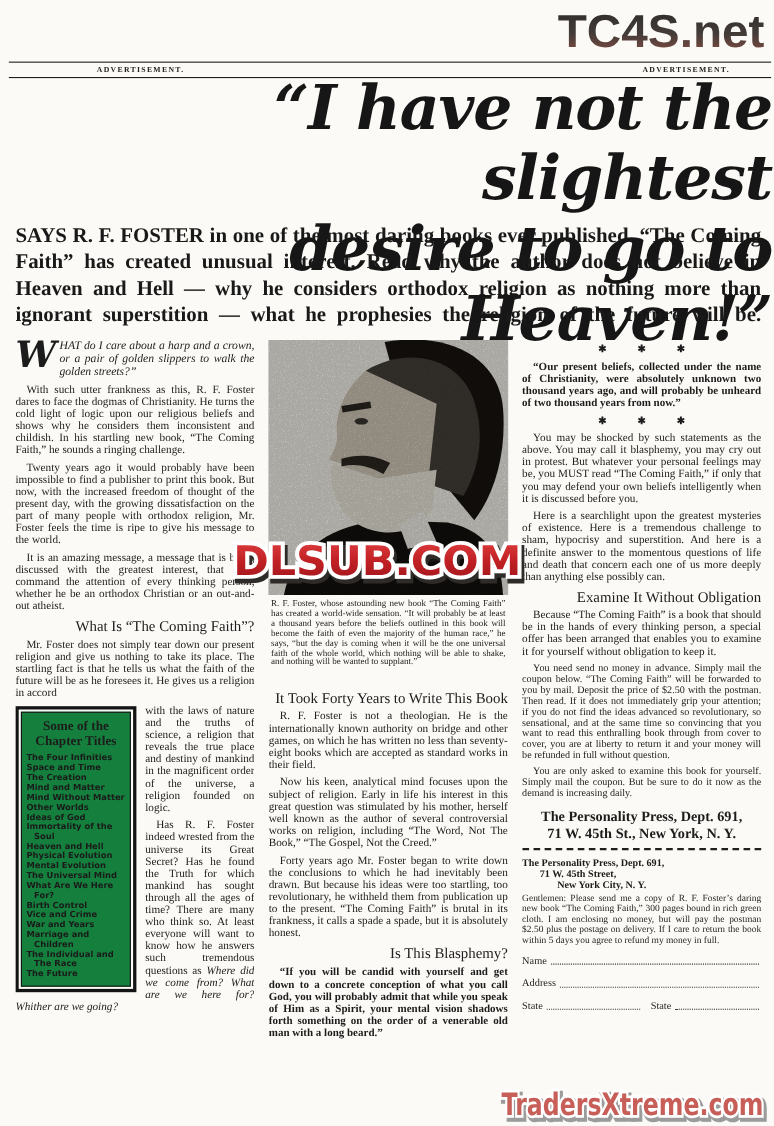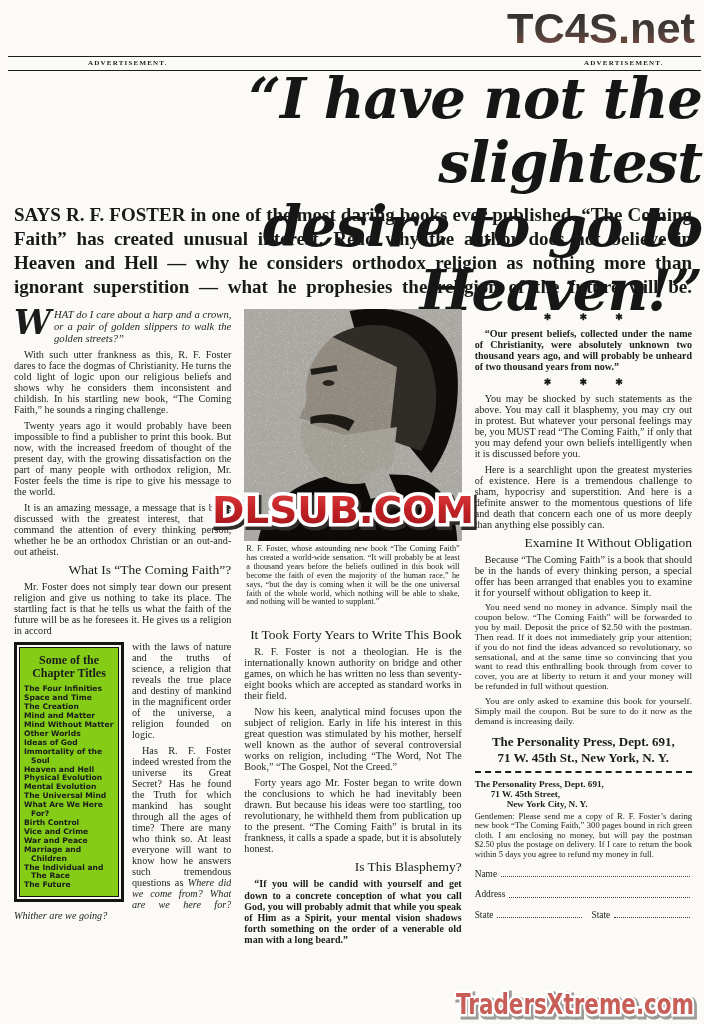--- a/index.html
+++ b/index.html
@@ -30,21 +30,21 @@
   .col p { margin:0 0 5px; text-indent:10px; }
   .col-head { text-align:right; font-size:13.5px; line-height:15px; font-weight:normal; margin:3px 0 4px; text-indent:0; }
   
   .opening { font-style:italic; font-size:10.6px; line-height:11.8px; margin:0 0 6px; text-indent:0 !important; }
   .dropcap { float:left; font-family:"DejaVu Serif", serif; font-style:italic; font-weight:bold;
     font-size:33px; line-height:26px; margin:1px 3px 0 0; }
   
   .box-wrap { overflow:hidden; }
   .chapter-box { float:left; width:100px; box-sizing:border-box;
     border:1px solid #141414; outline:3px solid #141414; outline-offset:2px;
-    padding:4px 4px 6px; margin:6px 13px 6px 5px; background:#84cc16;
+    padding:4px 4px 6px; margin:6px 13px 6px 5px; background:#15803d;
     font-family:"DejaVu Sans", sans-serif; text-align:left; }
   .cb-title { text-align:center; font-family:"Liberation Serif", serif; font-weight:bold;
     font-size:12px; line-height:13px; margin:2px 0 5px; }
   .cb-item { font-size:7.6px; line-height:8.9px; font-weight:bold; padding-left:7px; text-indent:-7px; color:#1a1a1a; }
   
   .portrait { width:100%; height:232px; display:block; }
   .caption { font-size:8.2px; line-height:8.9px; text-align:justify; margin:4px 2px 20px; color:#222; }
   .mid-quote { font-weight:bold; font-size:10px; line-height:11.2px; }
   
   .rq { font-weight:bold; font-size:10px; line-height:11px; margin:0 0 3px; text-indent:10px; }
@@ -106,21 +106,21 @@
           <div class="cb-item">Other Worlds</div>
           <div class="cb-item">Ideas of God</div>
           <div class="cb-item">Immortality of the Soul</div>
           <div class="cb-item">Heaven and Hell</div>
           <div class="cb-item">Physical Evolution</div>
           <div class="cb-item">Mental Evolution</div>
           <div class="cb-item">The Universal Mind</div>
           <div class="cb-item">What Are We Here For?</div>
           <div class="cb-item">Birth Control</div>
           <div class="cb-item">Vice and Crime</div>
-          <div class="cb-item">War and Peace</div>
+          <div class="cb-item">War and Years</div>
           <div class="cb-item">Marriage and Children</div>
           <div class="cb-item">The Individual and The Race</div>
           <div class="cb-item">The Future</div>
         </div>
         <p style="text-indent:0">with the laws of nature and the truths of science, a religion that reveals the true place and destiny of mankind in the magnificent order of the universe, a religion founded on logic.</p>
         <p><span>Has R. F. Foster indeed wrested from the universe its Great Secret? Has he found the Truth for which mankind has sought through all the ages of time? There are many who think so. At least everyone will want to know how he answers such tremendous questions as </span><i>Where did we come from? What are we here for? Whither are we going?</i></p>
       </div>
     </div>
 
     <div class="col">

